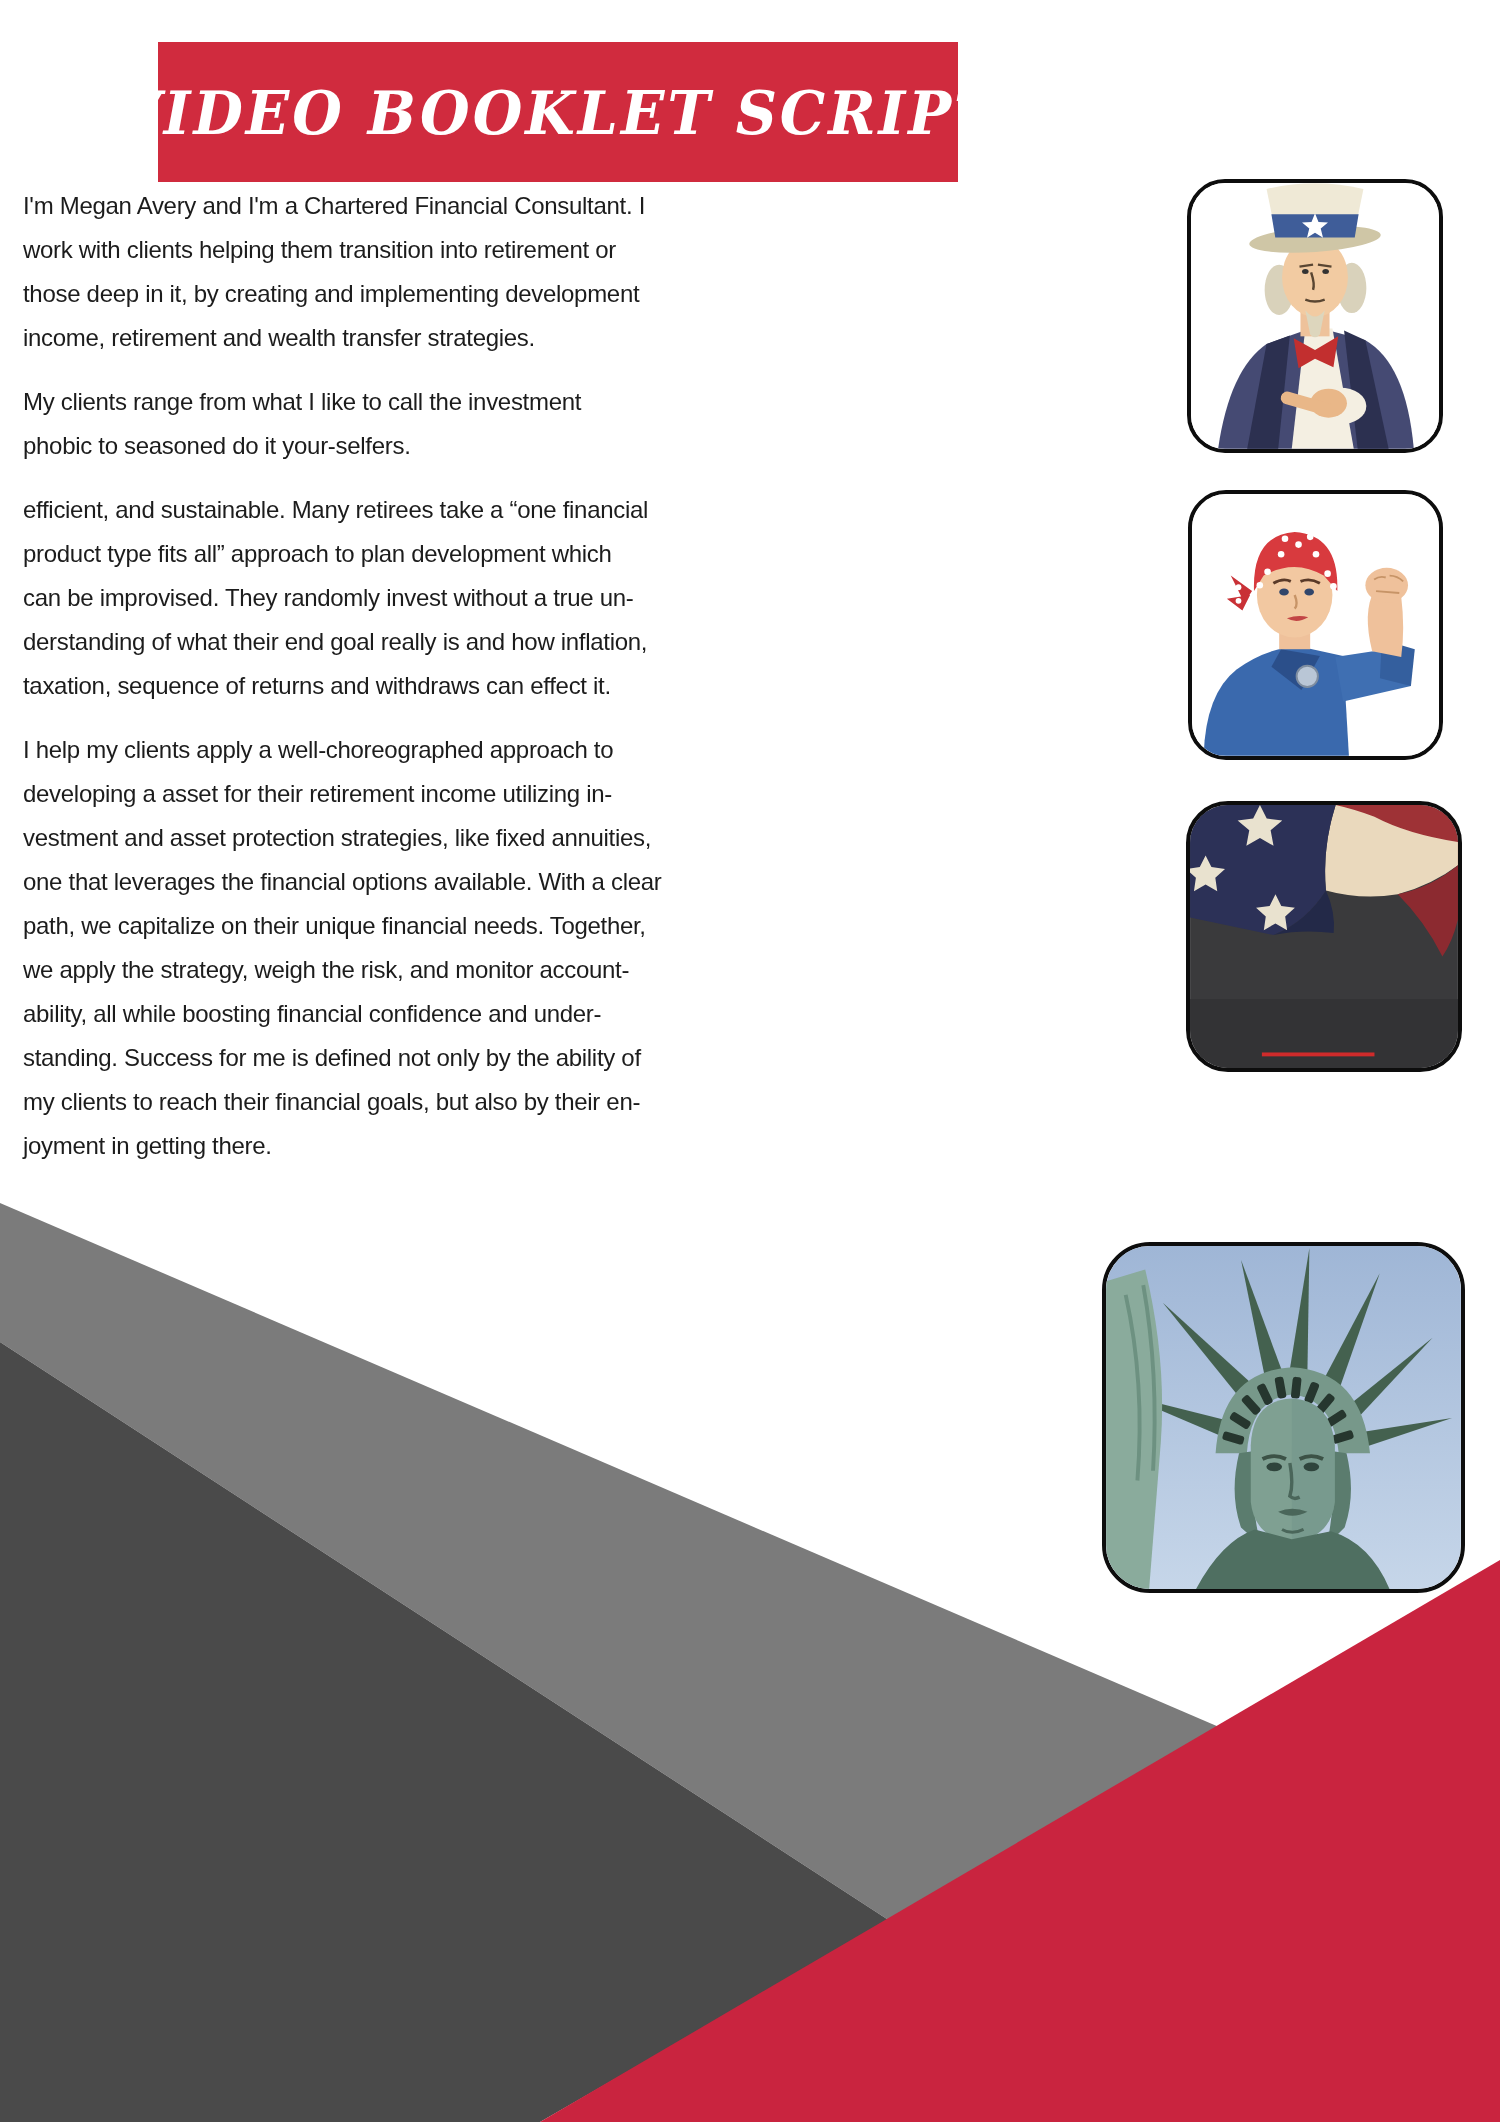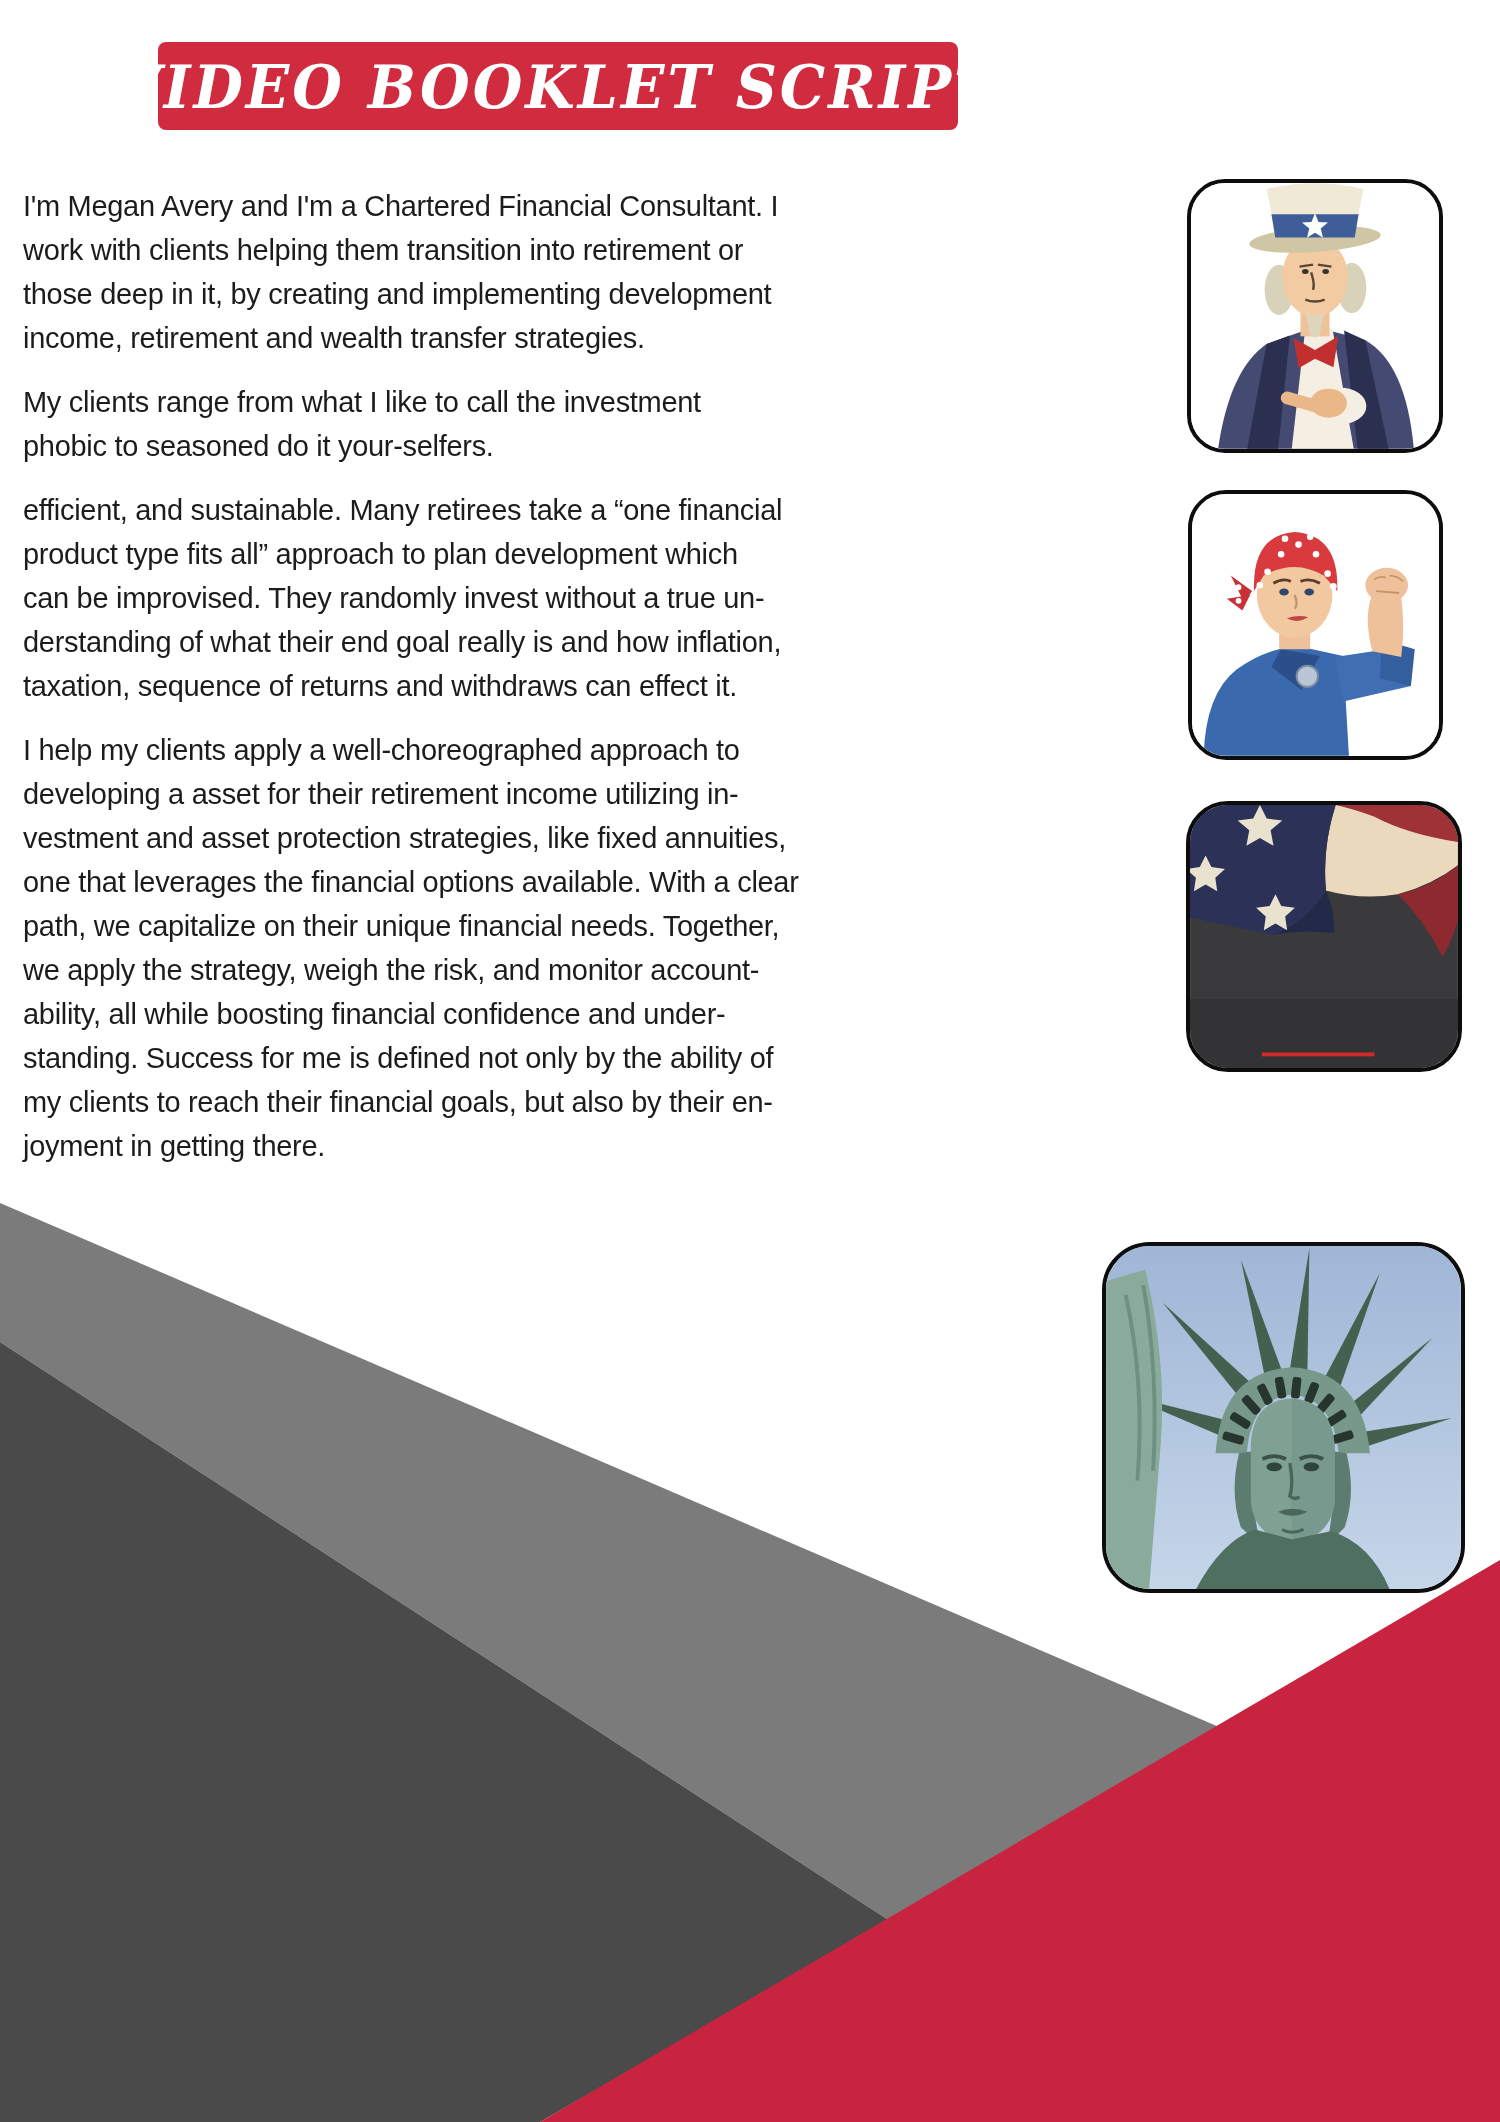--- a/index.html
+++ b/index.html
@@ -6,35 +6,35 @@
   .page{
     position:relative;
     width:1500px;height:2122px;
     background:#ffffff;
     overflow:hidden;
     font-family:"Liberation Sans",sans-serif;
     color:var(--text,#1c1c1c);
   }
   .bg-shapes{position:absolute;left:0;top:0;width:1500px;height:2122px;}
   .banner{
-    position:absolute;left:158px;top:42px;width:800px;height:88px;
+    position:absolute;left:158px;top:42px;width:800px;height:140px;
     background:var(--banner-red,#d02b3e);
-    display:flex;align-items:center;justify-content:center;border-radius:8px;
+    display:flex;align-items:center;justify-content:center;
   }
   .banner h1{
     margin:0;
     font-family:"DejaVu Serif",serif;
     font-style:italic;font-weight:700;
     font-size:57px;letter-spacing:3px;
     color:#ffffff;white-space:nowrap;
     transform:scaleY(1.05);
   }
   .text-col{
     position:absolute;left:23px;top:184px;width:1145px;
-    font-size:29px;line-height:44px;letter-spacing:-0.3px;
+    font-size:24px;line-height:44px;letter-spacing:-0.3px;
   }
   .para{margin:0 0 20px 0;}
   .para .line{white-space:nowrap;}
   .tile{
     position:absolute;
     border:4px solid #0d0d0d;
     background:#fff;
     overflow:hidden;
   }
   .tile svg{display:block;width:100%;height:100%;}

